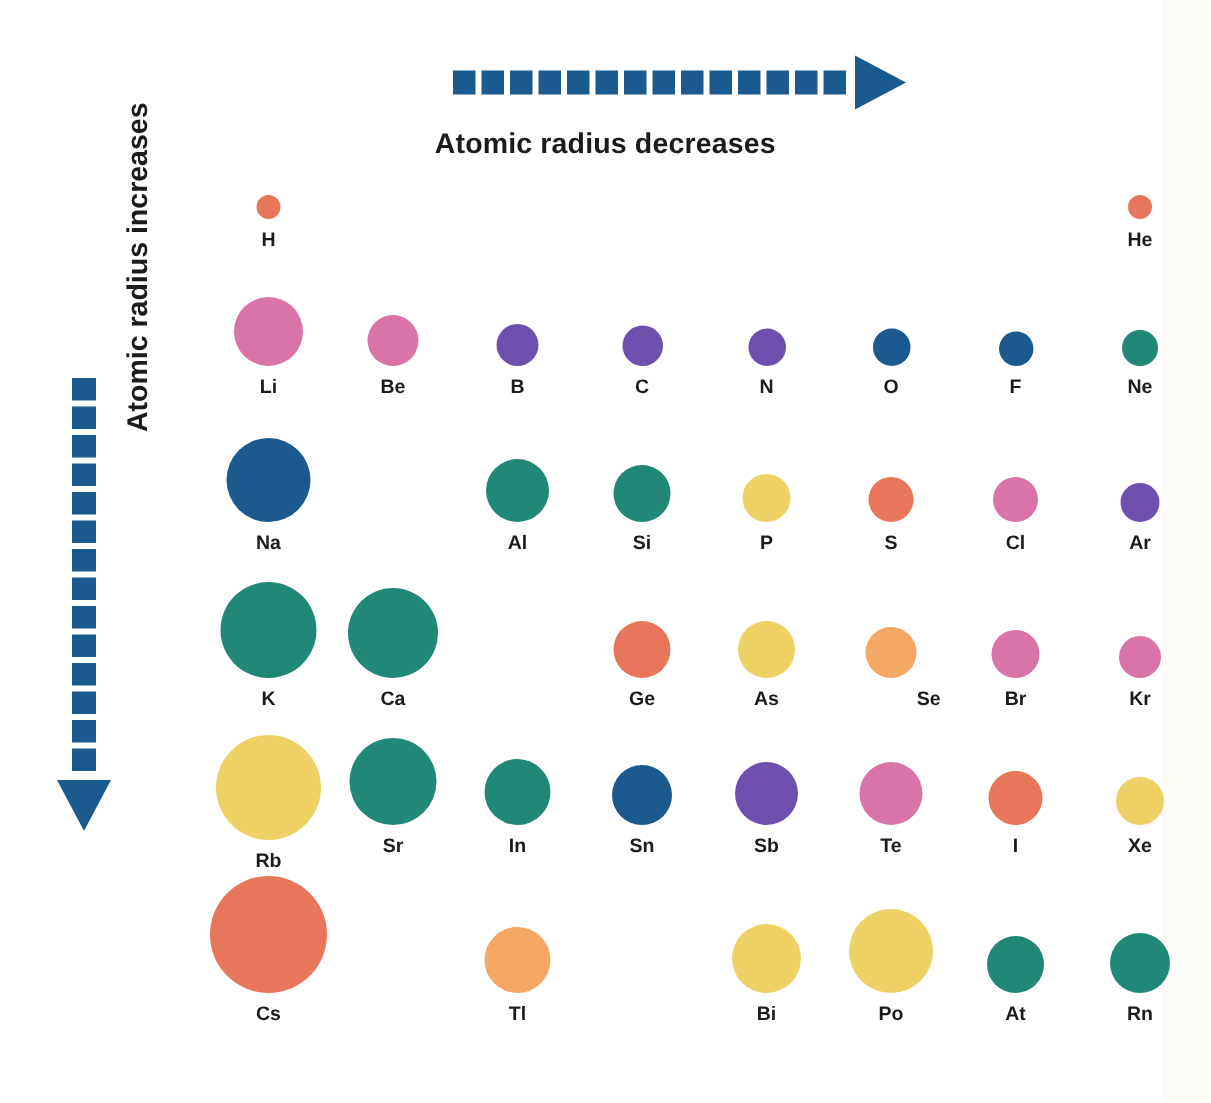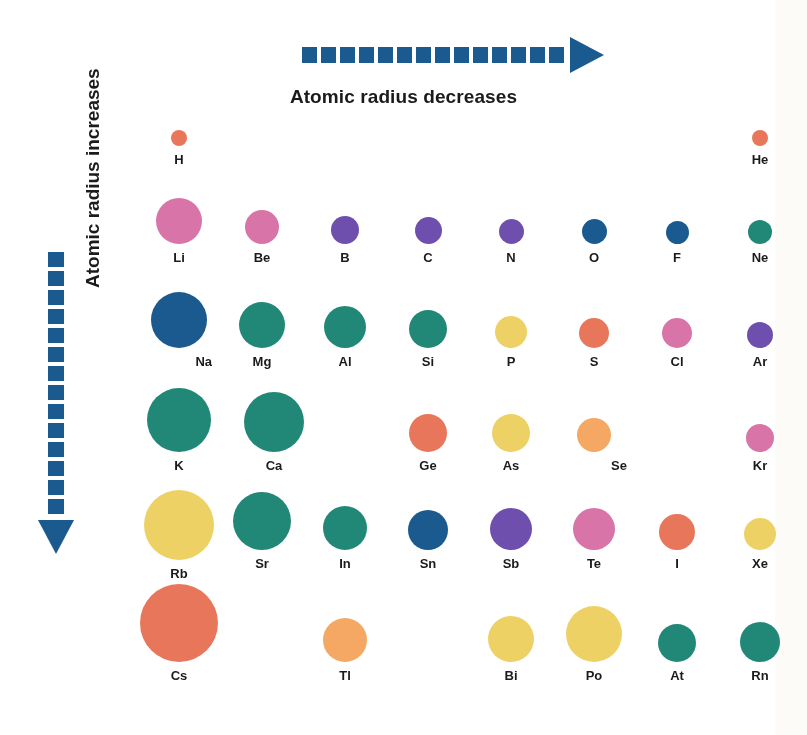--- a/index.html
+++ b/index.html
@@ -229,25 +229,21 @@
           <div class="sym" style="top: 70px; left: 0px;">F</div>
         </div>
         <div class="cell" style="left: 581px; top: 0px; height: 82px;">
           <div class="bubble" title="Ne" style="width: 24px; height: 24px; background: rgb(33, 136, 120); margin-left: -12px; top: 40px;"></div>
           <div class="sym" style="top: 70px; left: 0px;">Ne</div>
         </div>
       </div>
       <div class="row" style="position: absolute; top: 160px; left: 0px; height: 96px;">
         <div class="cell" style="left: 0px; top: 0px; height: 96px;">
           <div class="bubble" title="Na" style="width: 56px; height: 56px; background: rgb(27, 90, 142); margin-left: -28px; top: 22px;"></div>
-          <div class="sym" style="top: 84px; left: 0px; text-align: right;">Na</div>
-        </div>
-        <div class="cell" style="left: 83px; top: 0px; height: 96px;">
-          <div class="bubble" title="Mg" style="width: 46px; height: 46px; background: rgb(33, 136, 120); margin-left: -23px; top: 32px;"></div>
-          <div class="sym" style="top: 84px; left: 0px;">Mg</div>
+          <div class="sym" style="top: 84px; left: 0px;">Na</div>
         </div>
         <div class="cell" style="left: 166px; top: 0px; height: 96px;">
           <div class="bubble" title="Al" style="width: 42px; height: 42px; background: rgb(33, 136, 120); margin-left: -21px; top: 36px;"></div>
           <div class="sym" style="top: 84px; left: 0px;">Al</div>
         </div>
         <div class="cell" style="left: 249px; top: 0px; height: 96px;">
           <div class="bubble" title="Si" style="width: 38px; height: 38px; background: rgb(33, 136, 120); margin-left: -19px; top: 40px;"></div>
           <div class="sym" style="top: 84px; left: 0px;">Si</div>
         </div>
         <div class="cell" style="left: 332px; top: 0px; height: 96px;">
@@ -265,35 +261,39 @@
         <div class="cell" style="left: 581px; top: 0px; height: 96px;">
           <div class="bubble" title="Ar" style="width: 26px; height: 26px; background: rgb(111, 79, 174); margin-left: -13px; top: 52px;"></div>
           <div class="sym" style="top: 84px; left: 0px;">Ar</div>
         </div>
       </div>
       <div class="row" style="position: absolute; top: 262px; left: 0px; height: 98px;">
         <div class="cell" style="left: 0px; top: 0px; height: 98px;">
           <div class="bubble" title="K" style="width: 64px; height: 64px; background: rgb(33, 136, 120); margin-left: -32px; top: 16px;"></div>
           <div class="sym" style="top: 86px; left: 0px;">K</div>
         </div>
-        <div class="cell" style="left: 95px; top: 0px; height: 98px; text-decoration: underline;">
+        <div class="cell" style="left: 83px; top: 0px; height: 98px; text-decoration: underline;">
           <div class="bubble" title="Ca" style="width: 60px; height: 60px; background: rgb(33, 136, 120); margin-left: -30px; top: 20px;"></div>
           <div class="sym" style="top: 86px; left: 0px;">Ca</div>
         </div>
         <div class="cell" style="left: 249px; top: 0px; height: 98px;">
           <div class="bubble" title="Ge" style="width: 38px; height: 38px; background: rgb(232, 118, 90); margin-left: -19px; top: 42px;"></div>
           <div class="sym" style="top: 86px; left: 0px;">Ge</div>
         </div>
         <div class="cell" style="left: 332px; top: 0px; height: 98px;">
           <div class="bubble" title="As" style="width: 38px; height: 38px; background: rgb(238, 209, 100); margin-left: -19px; top: 42px;"></div>
           <div class="sym" style="top: 86px; left: 0px;">As</div>
         </div>
         <div class="cell" style="left: 415px; top: 0px; height: 98px;">
           <div class="bubble" title="Se" style="width: 34px; height: 34px; background: rgb(245, 168, 99); margin-left: -17px; top: 46px;"></div>
           <div class="sym" style="top: 86px; left: 0px; text-align: right;">Se</div>
+        </div>
+        <div class="cell" style="left: 498px; top: 0px; height: 98px;">
+          <div class="bubble" title="Br" style="width: 32px; height: 32px; background: rgb(216, 116, 168); margin-left: -16px; top: 48px;"></div>
+          <div class="sym" style="top: 86px; left: 0px;">Br</div>
         </div>
         <div class="cell" style="left: 581px; top: 0px; height: 98px;">
           <div class="bubble" title="Kr" style="width: 28px; height: 28px; background: rgb(216, 116, 168); margin-left: -14px; top: 52px;"></div>
           <div class="sym" style="top: 86px; left: 0px;">Kr</div>
         </div>
       </div>
       <div class="row" style="position: absolute; top: 366px; left: 0px; height: 92px;">
         <div class="cell" style="left: 0px; top: 10px; height: 92px;">
           <div class="bubble" title="Rb" style="width: 70px; height: 70px; background: rgb(238, 209, 100); margin-left: -35px; top: 4px;"></div>
           <div class="sym" style="top: 80px; left: 0px;">Rb</div>

